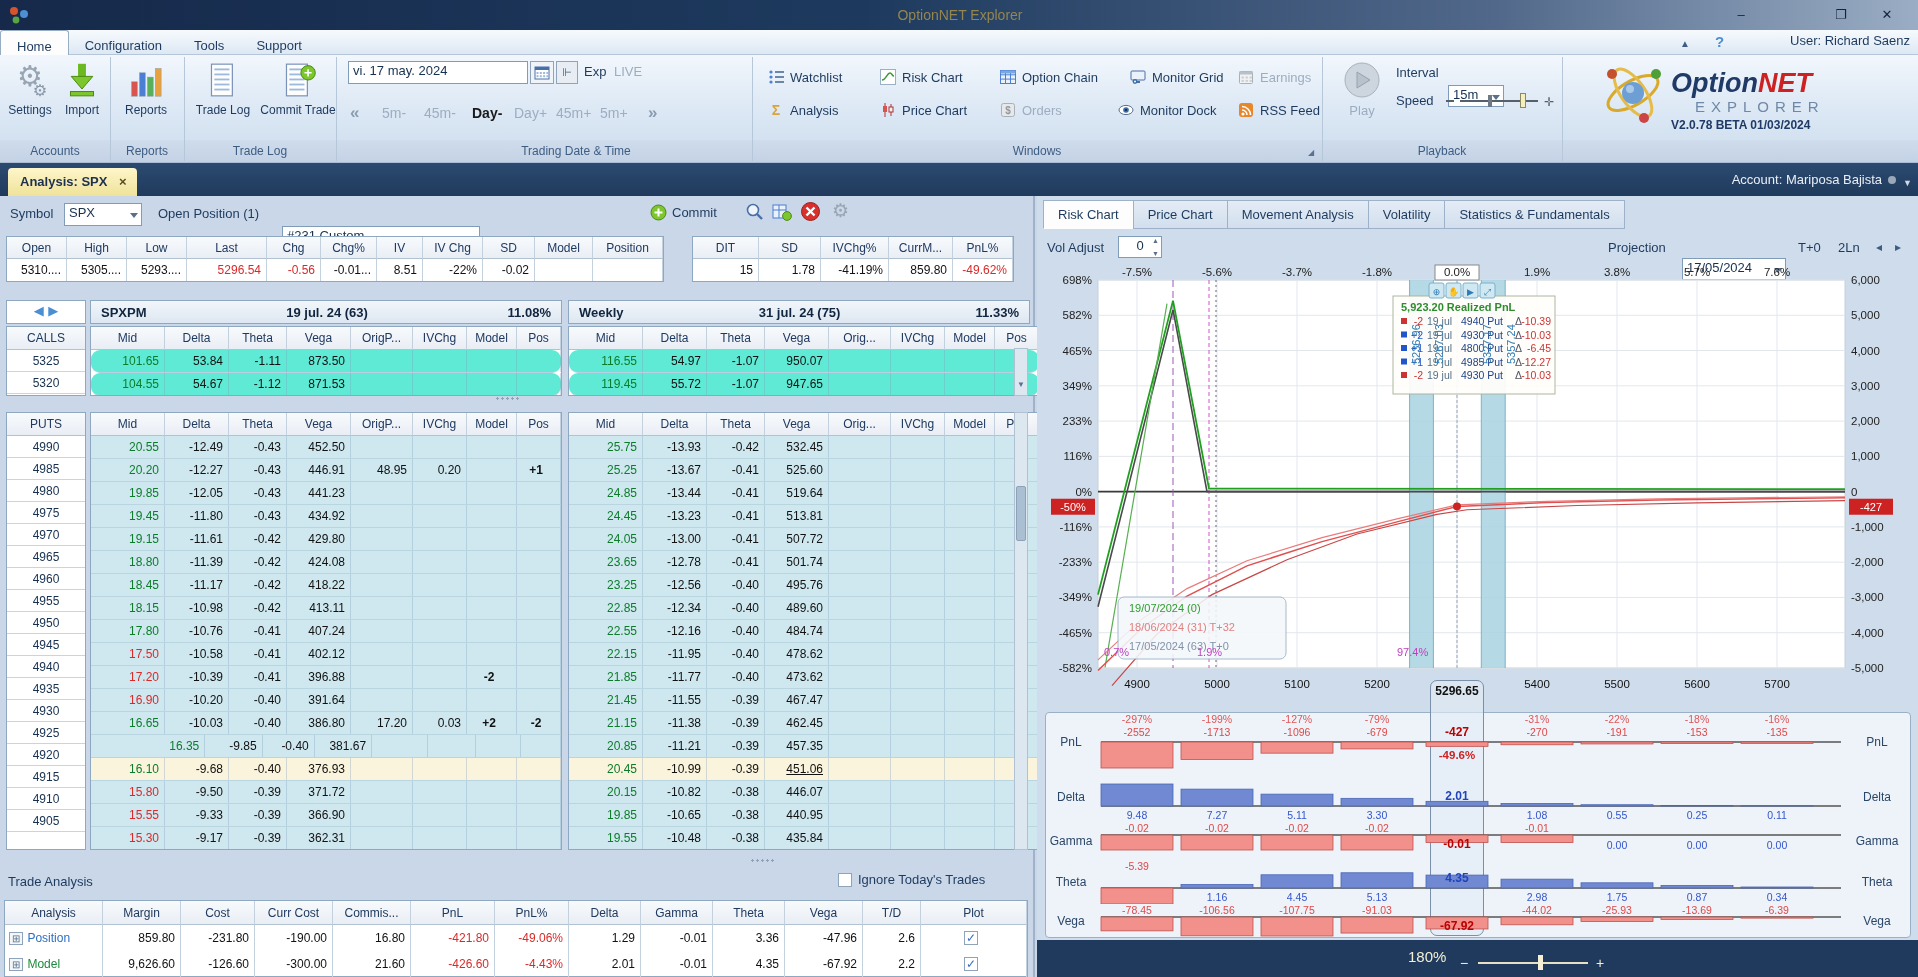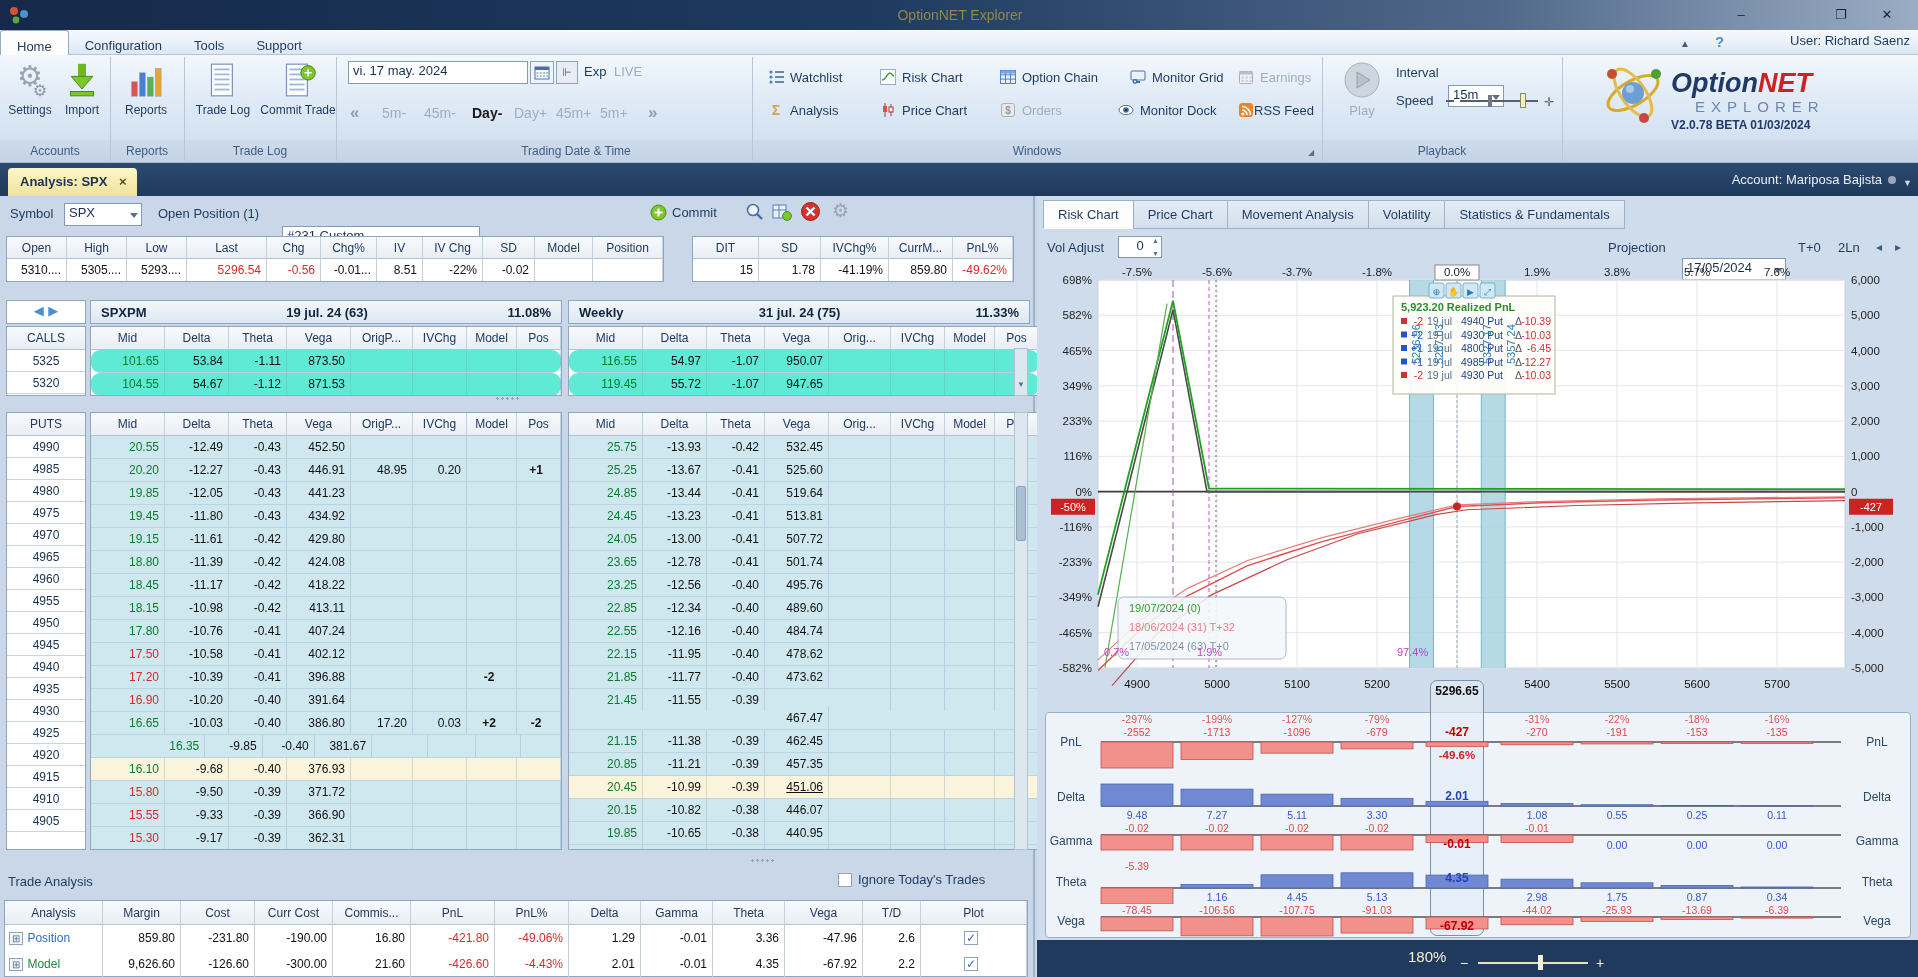--- a/index.html
+++ b/index.html
@@ -261,21 +261,21 @@
         </svg>
         <div style="margin-left: 6px;">Monitor Dock</div>
       </div>
       <div class="smallitem" style="left: 1238px; top: 47px; display: flex; align-items: center;">
         <svg width="16" height="16">
           <rect x="1" y="1" width="14" height="14" rx="3" fill="#e8862a"></rect>
           <circle cx="5" cy="12" r="1.6" fill="#fff"></circle>
           <path d="M4 8 A5 5 0 0 1 9 13" fill="none" stroke="#fff" stroke-width="1.6"></path>
           <path d="M4 4.5 A8.5 8.5 0 0 1 12.5 13" fill="none" stroke="#fff" stroke-width="1.6"></path>
         </svg>
-        <div style="margin-left: 0;">RSS Feed</div>
+        <div style="margin-left: 6px;">RSS Feed</div>
       </div>
       <div class="abs" style="left: 1340px; top: 6px; width: 44px; height: 64px; text-align: center;"><svg width="38" height="38">
           <circle cx="19" cy="19" r="17" fill="#cdd5de" stroke="#a8b2bc"></circle>
           <path d="M14 11 L27 19 L14 27 Z" fill="#b8c2cc" stroke="#98a2ac"></path>
         </svg><div class="dim" style="font-size: 13px;">Play</div></div>
       <div class="abs" style="left: 1396px; top: 10px; font-size: 13px; color: rgb(29, 58, 94);">Interval</div>
       <div class="combo abs" style="left: 1448px; top: 7px; width: 56px; height: 22px;">15m<div class="arr"></div></div>
       <div class="abs" style="left: 1396px; top: 38px; font-size: 13px; color: rgb(29, 58, 94);">Speed</div>
       <div class="abs" style="left: 1446px; top: 45px; width: 8px; height: 2px; background: rgb(85, 96, 108);"></div>
       <div class="abs" style="left: 1460px; top: 45px; width: 78px; height: 2px; background: rgb(85, 96, 108);"></div>
@@ -802,21 +802,21 @@
           <div class="cell" style="width: 64px; height: 22px; line-height: 22px; border-right: 1px solid rgba(130, 160, 190, 0.35); background: transparent;">473.62</div>
           <div class="cell" style="width: 62px; height: 22px; line-height: 22px; border-right: 1px solid rgba(130, 160, 190, 0.35); background: transparent;"></div>
           <div class="cell" style="width: 54px; height: 22px; line-height: 22px; border-right: 1px solid rgba(130, 160, 190, 0.35); background: transparent;"></div>
           <div class="cell" style="width: 50px; height: 22px; line-height: 22px; border-right: 1px solid rgba(130, 160, 190, 0.35); background: transparent;"></div>
           <div class="cell" style="width: 44px; height: 22px; line-height: 22px; border-right: 1px solid rgba(130, 160, 190, 0.35); background: transparent;"></div>
         </div>
         <div class="row p-row">
           <div class="cell grn" style="width: 74px; height: 22px; line-height: 22px; border-right: 1px solid rgba(130, 160, 190, 0.35); background: transparent;">21.45</div>
           <div class="cell" style="width: 64px; height: 22px; line-height: 22px; border-right: 1px solid rgba(130, 160, 190, 0.35); background: transparent;">-11.55</div>
           <div class="cell" style="width: 58px; height: 22px; line-height: 22px; border-right: 1px solid rgba(130, 160, 190, 0.35); background: transparent;">-0.39</div>
-          <div class="cell" style="width: 64px; height: 22px; line-height: 22px; border-right: 1px solid rgba(130, 160, 190, 0.35); background: transparent; margin-top: 18px;">467.47</div>
+          <div class="cell" style="width: 64px; height: 22px; line-height: 22px; border-right: 1px solid rgba(130, 160, 190, 0.35); background: transparent;">467.47</div>
           <div class="cell" style="width: 62px; height: 22px; line-height: 22px; border-right: 1px solid rgba(130, 160, 190, 0.35); background: transparent;"></div>
           <div class="cell" style="width: 54px; height: 22px; line-height: 22px; border-right: 1px solid rgba(130, 160, 190, 0.35); background: transparent;"></div>
           <div class="cell" style="width: 50px; height: 22px; line-height: 22px; border-right: 1px solid rgba(130, 160, 190, 0.35); background: transparent;"></div>
           <div class="cell" style="width: 44px; height: 22px; line-height: 22px; border-right: 1px solid rgba(130, 160, 190, 0.35); background: transparent;"></div>
         </div>
         <div class="row p-row">
           <div class="cell grn" style="width: 74px; height: 22px; line-height: 22px; border-right: 1px solid rgba(130, 160, 190, 0.35); background: transparent;">21.15</div>
           <div class="cell" style="width: 64px; height: 22px; line-height: 22px; border-right: 1px solid rgba(130, 160, 190, 0.35); background: transparent;">-11.38</div>
           <div class="cell" style="width: 58px; height: 22px; line-height: 22px; border-right: 1px solid rgba(130, 160, 190, 0.35); background: transparent;">-0.39</div>
           <div class="cell" style="width: 64px; height: 22px; line-height: 22px; border-right: 1px solid rgba(130, 160, 190, 0.35); background: transparent;">462.45</div>

